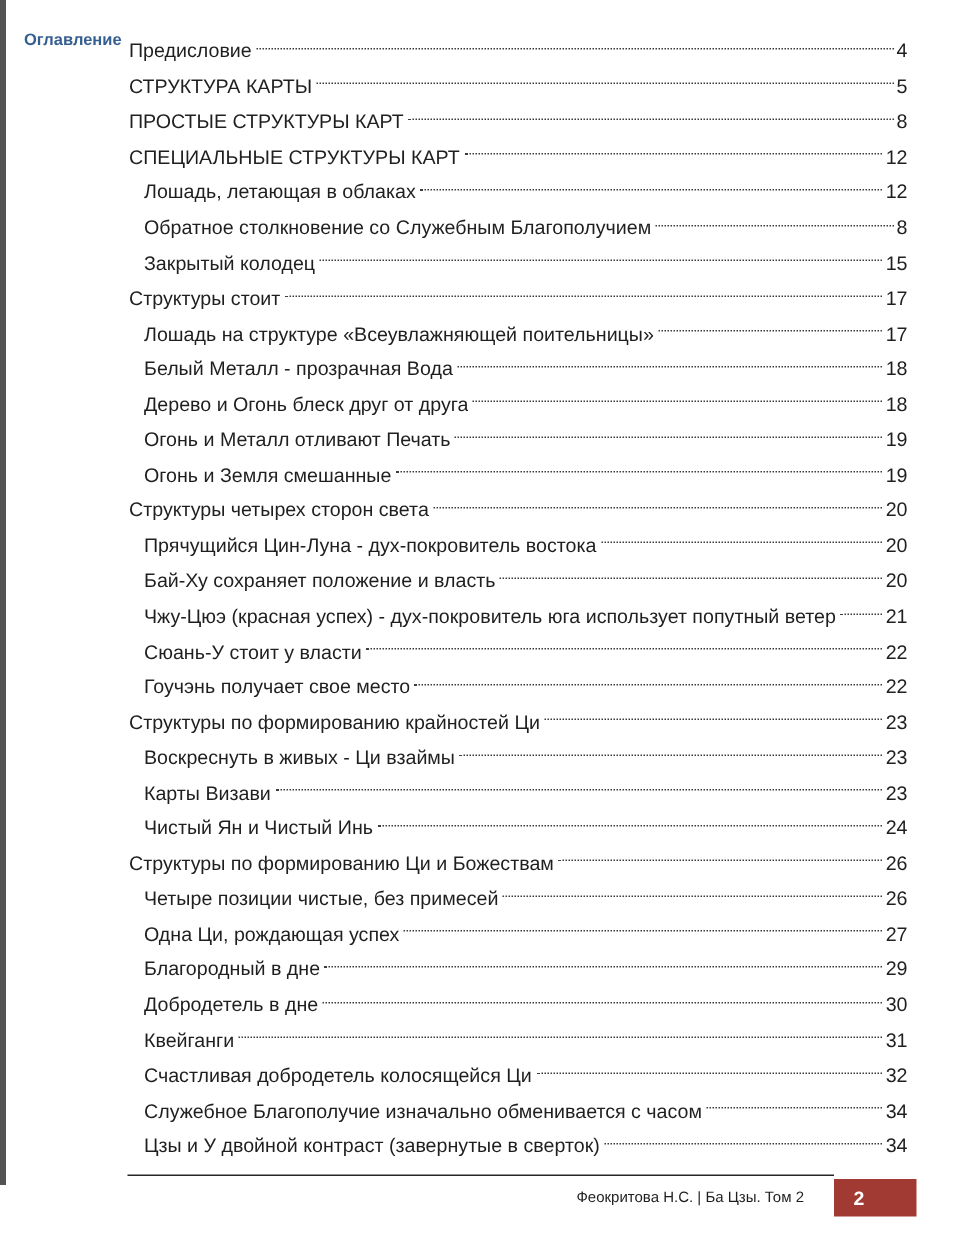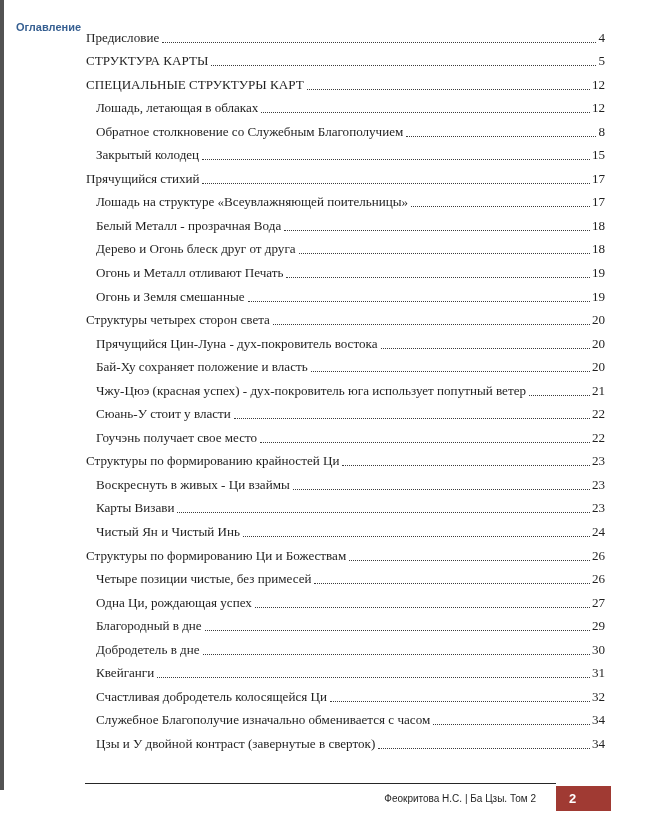--- a/index.html
+++ b/index.html
@@ -16,24 +16,23 @@
   }
   .page{ position:relative; width:647px; height:823px; background:#ffffff; overflow:hidden; }
   .edge-strip{ position:absolute; left:0; top:0; width:4px; height:790px; background:var(--strip-gray); }
   .title{
     position:absolute; top:5px; left:0; width:100%;
     margin:16px; text-align:left;
     font-size:11px; font-weight:bold; color:var(--title-blue);
   }
   .toc{ position:absolute; top:22px; left:86px; right:42px; }
   .toc-row{
-    display:flex; align-items:flex-end;
+    display:flex; align-items:center;
     height:23.55px; font-size:13.1px; color:var(--text-color);
     cursor:default;
-    font-family:Liberation Serif, serif;
   }
   .toc-row.lvl2{ padding-left:10px; }
   .toc-label{ white-space:nowrap; overflow:hidden; text-overflow:clip; max-width:480px; }
   .leader{
     flex:1 1 auto; min-width:8px;
     border-bottom:1.7px dotted #3c3c3c;
     margin:0 2px 3px 3px;
   }
   .toc-page{ white-space:nowrap; }
   .footer-line{
@@ -66,41 +65,46 @@
         <span class="toc-label">Предисловие</span>
         <span class="leader"></span>
         <span class="toc-page">4</span>
       </div>
       <div class="toc-row lvl1">
         <span class="toc-label">СТРУКТУРА КАРТЫ</span>
         <span class="leader"></span>
         <span class="toc-page">5</span>
       </div>
       <div class="toc-row lvl1">
+        <span class="toc-label">ПРОСТЫЕ СТРУКТУРЫ КАРТ</span>
+        <span class="leader"></span>
+        <span class="toc-page">8</span>
+      </div>
+      <div class="toc-row lvl1">
         <span class="toc-label">СПЕЦИАЛЬНЫЕ СТРУКТУРЫ КАРТ</span>
         <span class="leader"></span>
         <span class="toc-page">12</span>
       </div>
       <div class="toc-row lvl2">
         <span class="toc-label">Лошадь, летающая в облаках</span>
         <span class="leader"></span>
         <span class="toc-page">12</span>
       </div>
       <div class="toc-row lvl2">
         <span class="toc-label">Обратное столкновение со Служебным Благополучием</span>
         <span class="leader"></span>
         <span class="toc-page">8</span>
       </div>
       <div class="toc-row lvl2">
         <span class="toc-label">Закрытый колодец</span>
         <span class="leader"></span>
         <span class="toc-page">15</span>
       </div>
       <div class="toc-row lvl1">
-        <span class="toc-label">Прячущийся стихий</span>
+        <span class="toc-label">Структуры стоит</span>
         <span class="leader"></span>
         <span class="toc-page">17</span>
       </div>
       <div class="toc-row lvl2">
         <span class="toc-label">Лошадь на структуре «Всеувлажняющей поительницы»</span>
         <span class="leader"></span>
         <span class="toc-page">17</span>
       </div>
       <div class="toc-row lvl2">
         <span class="toc-label">Белый Металл - прозрачная Вода</span>

